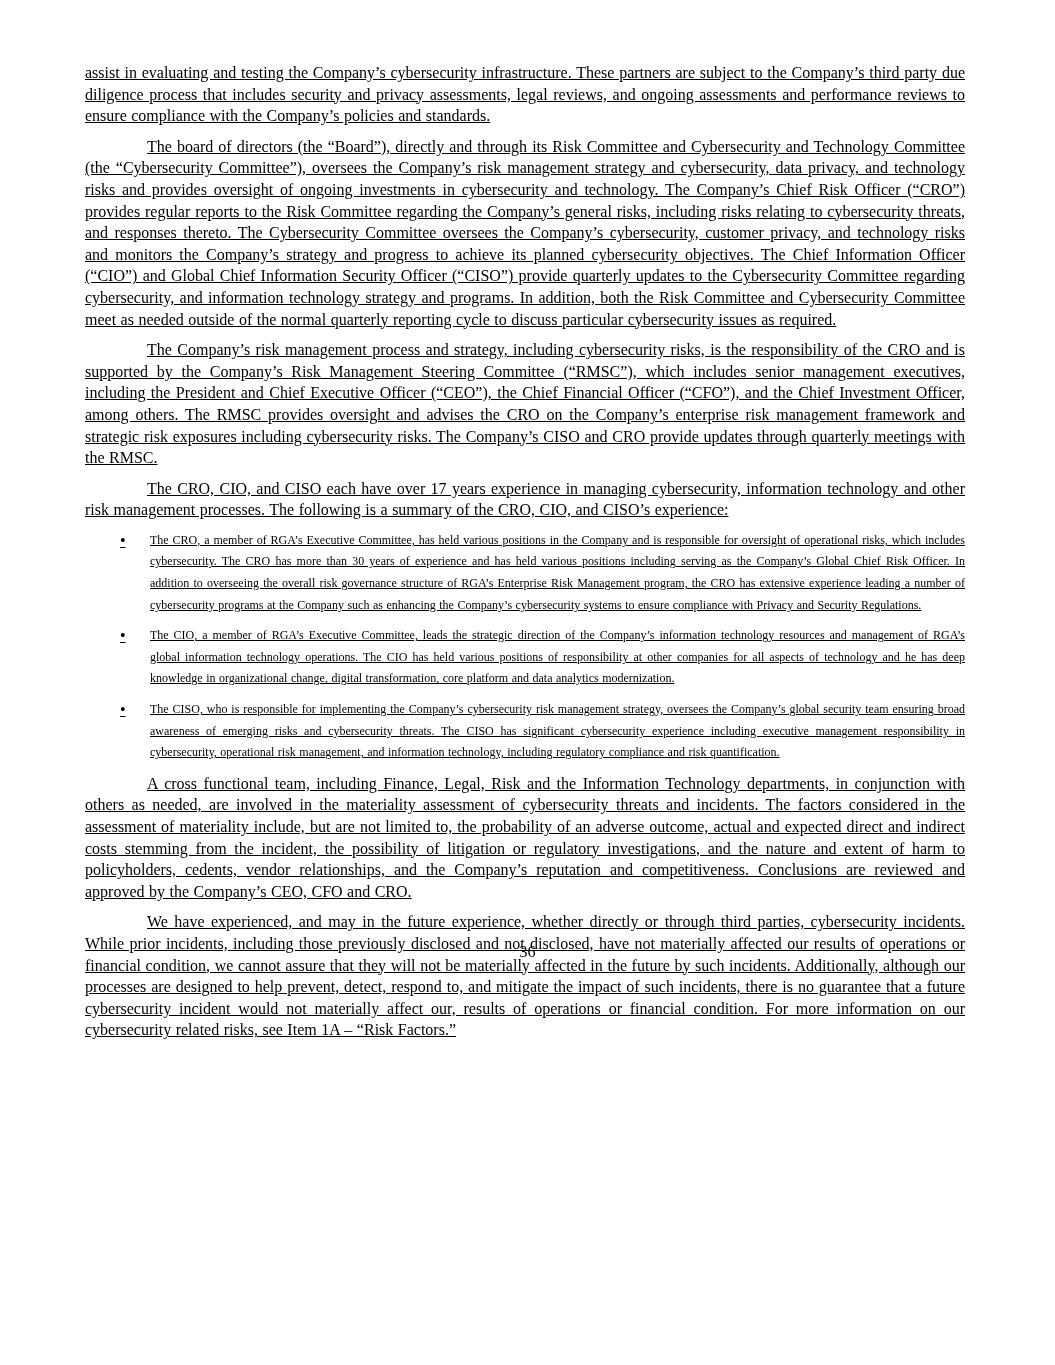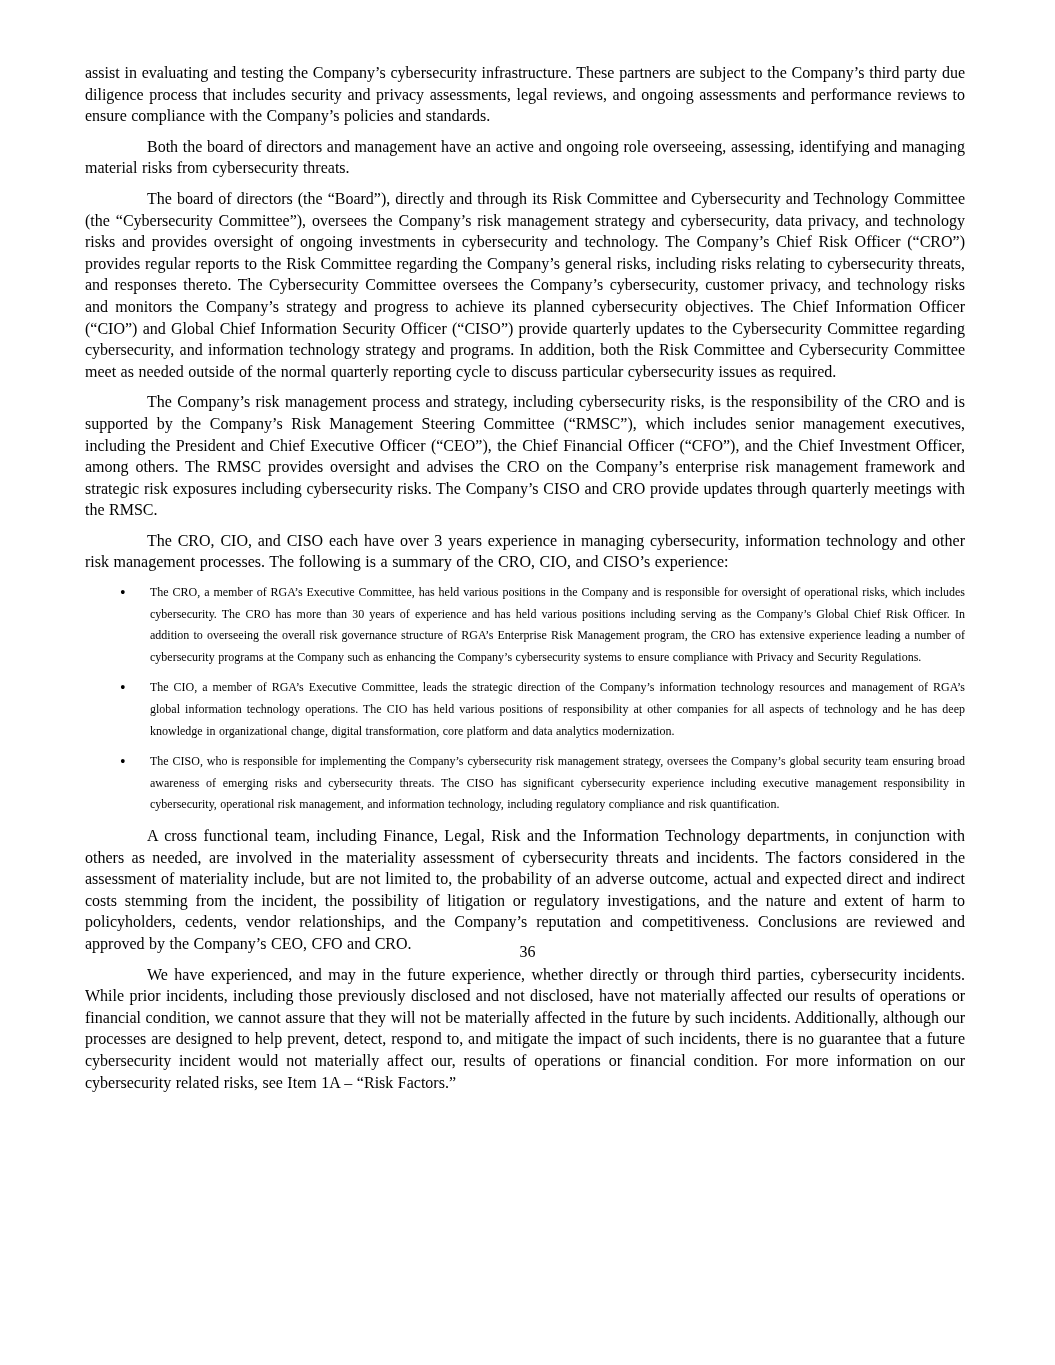--- a/index.html
+++ b/index.html
@@ -14,20 +14,21 @@
     font-family: "Liberation Serif", "DejaVu Serif", serif;
     color: #000000;
     overflow: hidden;
   }
   .page {
     box-sizing: border-box;
     width: 1055px;
     height: 987px;
     padding: 62px 90px 60px 85px;
     position: relative;
+    text-decoration: underline;
   }
   .para {
     font-size: 16px;
     line-height: 21.6px;
     text-align: justify;
     margin: 0 0 9px 0;
     word-spacing: 0.5px;
   }
   .para.indent {
     text-indent: 62px;
@@ -61,27 +62,26 @@
     font-size: 16px;
   }
 </style>
 </head>
 <body>
 
 <div class="page">
 
   <p class="para">assist in evaluating and testing the Company’s cybersecurity infrastructure. These partners are subject to the Company’s third party due diligence process that includes security and privacy assessments, legal reviews, and ongoing assessments and performance reviews to ensure compliance with the Company’s policies and standards.</p>
 
-  <p class="para indent">Both the board of directors and management have an active and ongoing role overseeing, assessing, identifying and managing material risks from cybersecurity threats.</p>
 
   <p class="para indent">The board of directors (the “Board”), directly and through its Risk Committee and Cybersecurity and Technology Committee (the “Cybersecurity Committee”), oversees the Company’s risk management strategy and cybersecurity, data privacy, and technology risks and provides oversight of ongoing investments in cybersecurity and technology. The Company’s Chief Risk Officer (“CRO”) provides regular reports to the Risk Committee regarding the Company’s general risks, including risks relating to cybersecurity threats, and responses thereto. The Cybersecurity Committee oversees the Company’s cybersecurity, customer privacy, and technology risks and monitors the Company’s strategy and progress to achieve its planned cybersecurity objectives. The Chief Information Officer (“CIO”) and Global Chief Information Security Officer (“CISO”) provide quarterly updates to the Cybersecurity Committee regarding cybersecurity, and information technology strategy and programs. In addition, both the Risk Committee and Cybersecurity Committee meet as needed outside of the normal quarterly reporting cycle to discuss particular cybersecurity issues as required.</p>
 
   <p class="para indent">The Company’s risk management process and strategy, including cybersecurity risks, is the responsibility of the CRO and is supported by the Company’s Risk Management Steering Committee (“RMSC”), which includes senior management executives, including the President and Chief Executive Officer (“CEO”), the Chief Financial Officer (“CFO”), and the Chief Investment Officer, among others. The RMSC provides oversight and advises the CRO on the Company’s enterprise risk management framework and strategic risk exposures including cybersecurity risks. The Company’s CISO and CRO provide updates through quarterly meetings with the RMSC.</p>
 
-  <p class="para indent">The CRO, CIO, and CISO each have over 3 years experience in managing cybersecurity, information technology and other risk management processes.  The following is a summary of the CRO, CIO, and CISO’s experience:</p>
+  <p class="para indent">The CRO, CIO, and CISO each have over 17 years experience in managing cybersecurity, information technology and other risk management processes.  The following is a summary of the CRO, CIO, and CISO’s experience:</p>
 
   <div class="bullet-item">
     <span class="bullet-marker">•</span>
     <span class="bullet-text">The CRO, a member of RGA’s Executive Committee, has held various positions in the Company and is responsible for oversight of operational risks, which includes cybersecurity. The CRO has more than 30 years of experience and has held various positions including serving as the Company’s Global Chief Risk Officer. In addition to overseeing the overall risk governance structure of RGA’s Enterprise Risk Management program, the CRO has extensive experience leading a number of cybersecurity programs at the Company such as enhancing the Company’s cybersecurity systems to ensure compliance with Privacy and Security Regulations.</span>
   </div>
 
   <div class="bullet-item">
     <span class="bullet-marker">•</span>
     <span class="bullet-text">The CIO, a member of RGA’s Executive Committee, leads the strategic direction of the Company’s information technology resources and management of RGA’s global information technology operations. The CIO has held various positions of responsibility at other companies for all aspects of technology and he has deep knowledge in organizational change, digital transformation, core platform and data analytics modernization.</span>
   </div>

